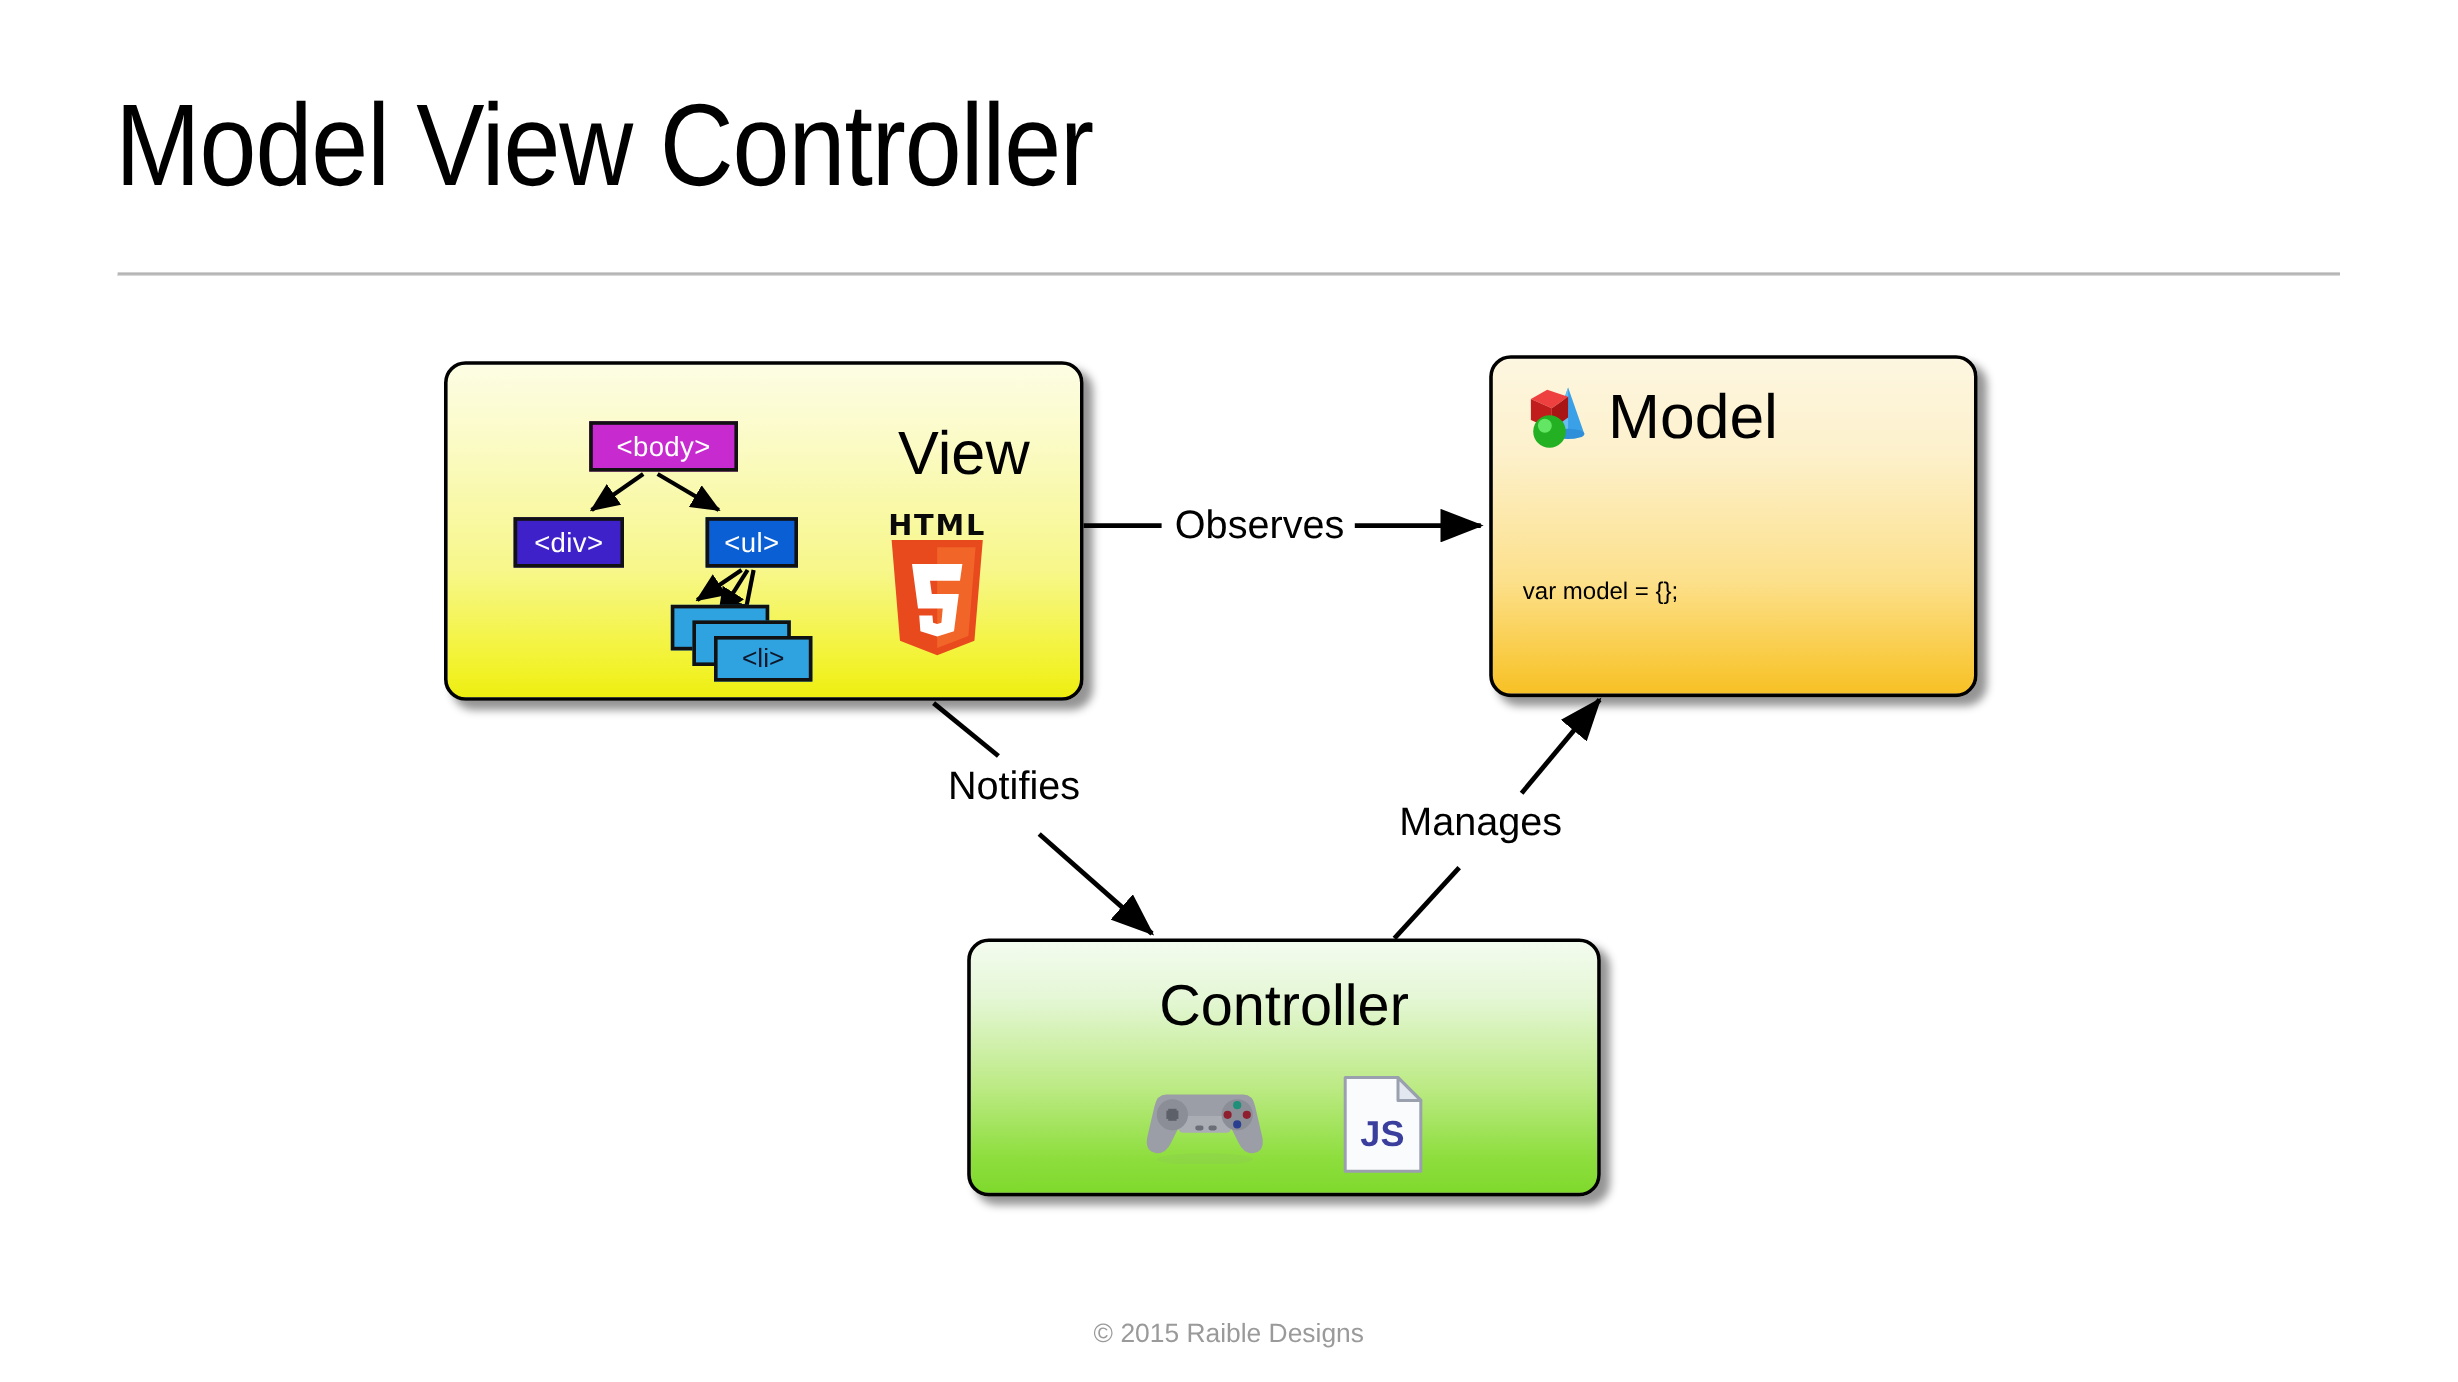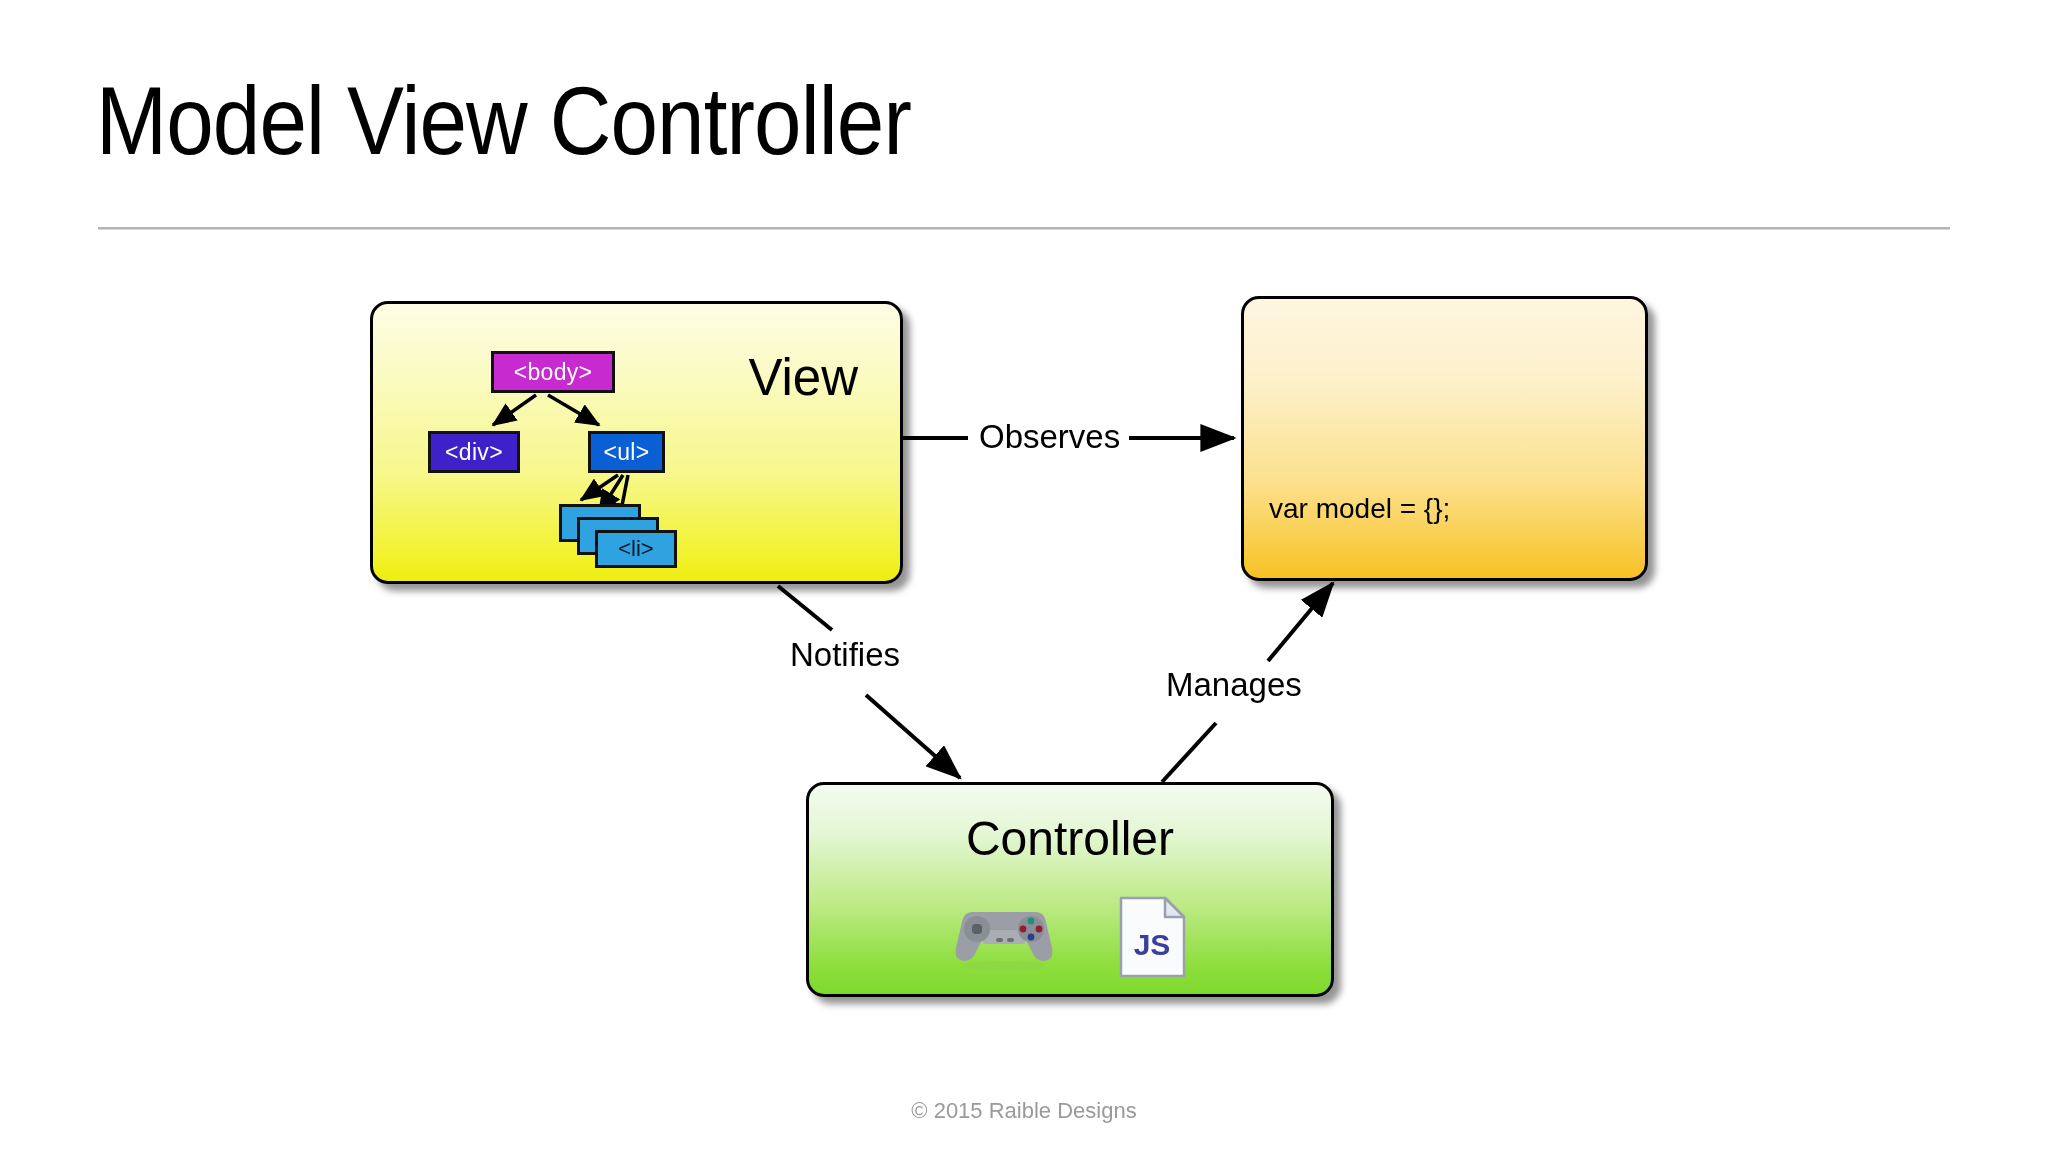--- a/index.html
+++ b/index.html
@@ -116,22 +116,22 @@
     background: linear-gradient(to bottom, #fdf6e0 0%, #fdf1cc 28%, #fce08c 66%, #f9c93c 92%, #f7c126 100%);
   }
   #model-header {
     position: absolute;
     left: 24px; top: 18px;
     display: flex; align-items: center; gap: 10px;
   }
   #model-label { font-size: 52px; color: #000; line-height: 1; }
   #model-code {
     position: absolute;
-    left: 25px; top: 118px;
-    font-size: 28px;
+    left: 25px; top: 128px;
+    font-size: 20px;
     color: #000;
     line-height: 1.32;
     white-space: pre;
   }
   #shapes-icon { width: 62px; height: 62px; display:block; }
 
   
   #controller-panel {
     left: 806px; top: 782px;
     width: 528px; height: 215px;
@@ -226,23 +226,47 @@
   </svg>
 
   <div class="dom-node" id="node-body">&lt;body&gt;</div>
   <div class="dom-node" id="node-div">&lt;div&gt;</div>
   <div class="dom-node" id="node-ul">&lt;ul&gt;</div>
 
   <div class="li-box" id="li-1"></div>
   <div class="li-box" id="li-2"></div>
   <div class="li-box" id="li-3">&lt;li&gt;</div>
 
+  <div id="html5-logo">
+    <div id="html5-wordmark">HTML</div>
+    <svg width="92" height="100" viewBox="0 0 92 100">
+      <path d="M8 0 L84 0 L77 84 L46 96 L15 84 Z" fill="#e8491d"></path>
+      <path d="M46 6 L78 6 L72 80 L46 90 Z" fill="#f16529"></path>
+      <path d="M25 20 L67 20 L65 34 L40 34 L41.5 45 L64 45 L60 76 L46 80.5 L32 76 L31 63 L42 63 L42.6 69 L46 70 L49.5 69 L50.6 57 L30 57 Z" fill="#ffffff"></path>
+    </svg>
+  </div>
 </div>
 
 <div class="panel" id="model-panel">
+  <div id="model-header">
+    <svg id="shapes-icon" viewBox="0 0 64 64">
+
+      <polygon points="40,6 54,46 26,46" fill="#3aa0e8"></polygon>
+      <polygon points="40,6 40,46 26,46" fill="#68bdf2"></polygon>
+      <ellipse cx="40" cy="46" rx="14" ry="4.5" fill="#2f8fd8"></ellipse>
+
+      <polygon points="8,16 22,8 40,14 26,24" fill="#ef4040"></polygon>
+      <polygon points="8,16 26,24 26,42 8,34" fill="#c11d1d"></polygon>
+      <polygon points="26,24 40,14 40,32 26,42" fill="#a91414"></polygon>
+
+      <circle cx="24" cy="44" r="14" fill="#23b023"></circle>
+      <circle cx="20" cy="39" r="6" fill="#6ff06f" opacity="0.85"></circle>
+    </svg>
+    <div id="model-label">Model</div>
+  </div>
   <div id="model-code">
     <div>var model = {};</div>
     
     
   </div>
 </div>
 
 <div class="panel" id="controller-panel">
   <div id="controller-label">Controller</div>
   <div id="controller-icons">

